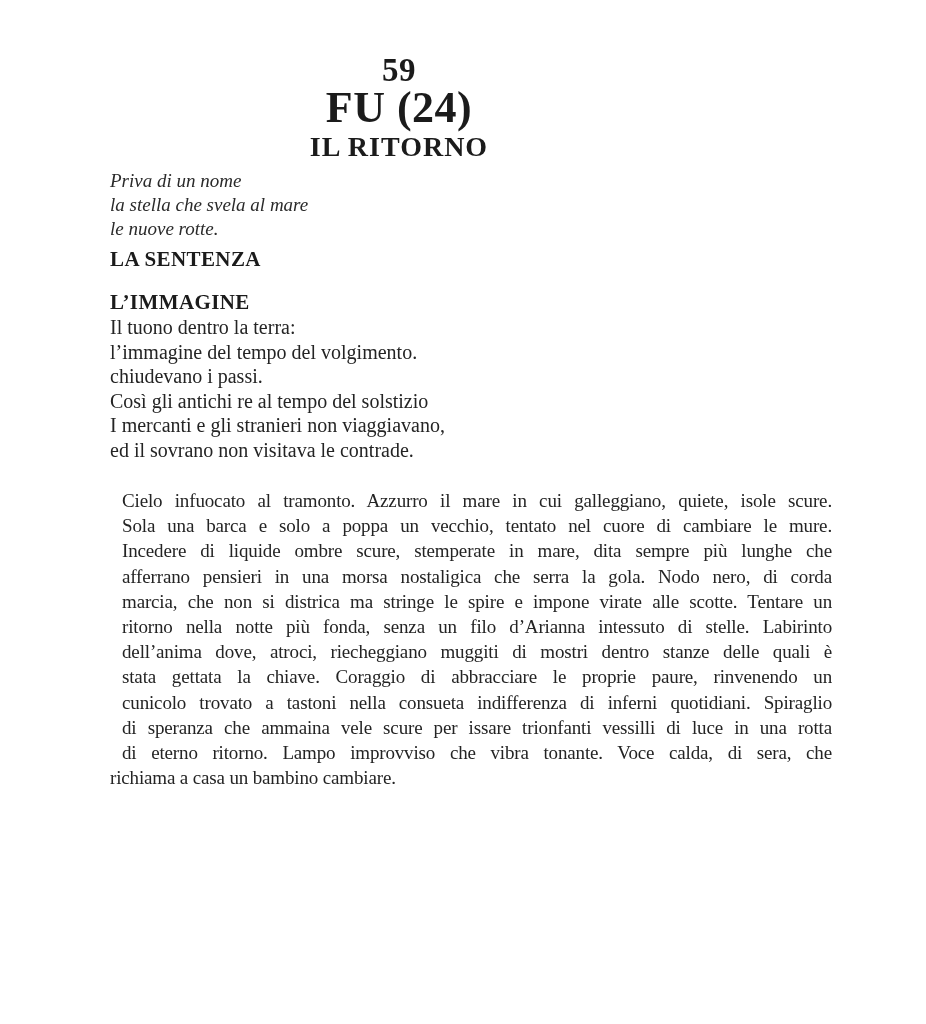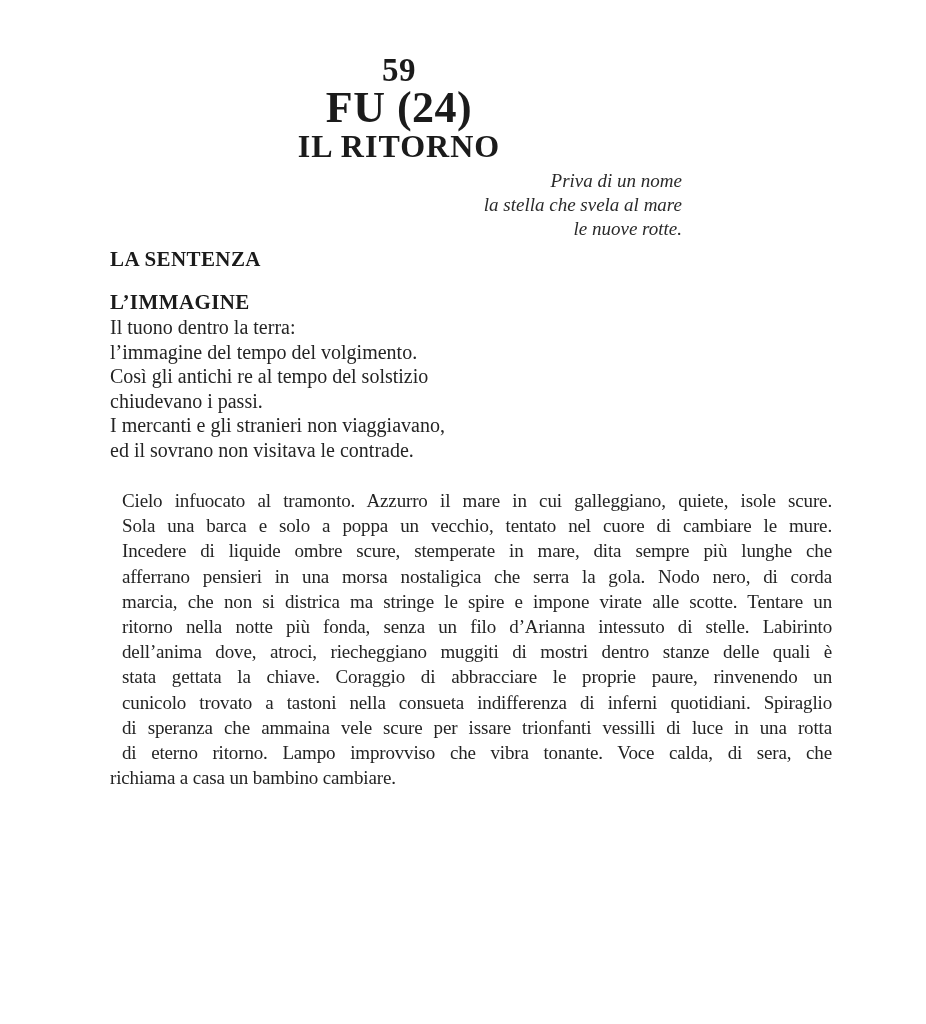--- a/index.html
+++ b/index.html
@@ -24,26 +24,26 @@
   }
   
   .title-block {
     text-align: center;
     transform: translateX(-8px);
     font-weight: bold;
     letter-spacing: 0.5px;
   }
   .title-number   { font-size: 33px; line-height: 37px; }
   .title-hexagram { font-size: 44px; line-height: 37px; }
-  .title-chapter  { font-size: 32px; line-height: 41px; letter-spacing: 1px; }
+  .title-chapter  { font-size: 28px; line-height: 41px; letter-spacing: 1px; }
   
   .epigraph {
     margin-top: 2px;
-    margin-right: 22px;
-    text-align: right;
+    margin-right: 4px;
+    text-align: left;
     font-style: italic;
     font-size: 19px;
     color: #2a2a2a;
   }
   .epigraph .line { line-height: 24px; }
   
   .section { margin-top: 6px; }
   .section-immagine { margin-top: 18px; }
   .section-heading {
     font-weight: bold;
@@ -93,22 +93,22 @@
 
   <div class="section section-sentenza">
     <div class="section-heading">LA SENTENZA</div>
   </div>
 
   <div class="section section-immagine">
     <div class="section-heading">L’IMMAGINE</div>
     <div class="verse">
         <div class="line">Il tuono dentro la terra:</div>
         <div class="line">l’immagine del tempo del volgimento.</div>
+        <div class="line">chiudevano i passi.</div>
         <div class="line">Così gli antichi re al tempo del solstizio</div>
-        <div class="line">chiudevano i passi.</div>
         <div class="line">I mercanti e gli stranieri non viaggiavano,</div>
         <div class="line">ed il sovrano non visitava le contrade.</div>
       </div>
   </div>
 
   <div class="commentary">
       <div class="line just">Cielo infuocato al tramonto. Azzurro il mare in cui galleggiano, quiete, isole scure.</div>
       <div class="line just">Sola una barca e solo a poppa un vecchio, tentato nel cuore di cambiare le mure.</div>
       <div class="line just">Incedere di liquide ombre scure, stemperate in mare, dita sempre più lunghe che</div>
       <div class="line just">afferrano pensieri in una morsa nostaligica che serra la gola. Nodo nero, di corda</div>

